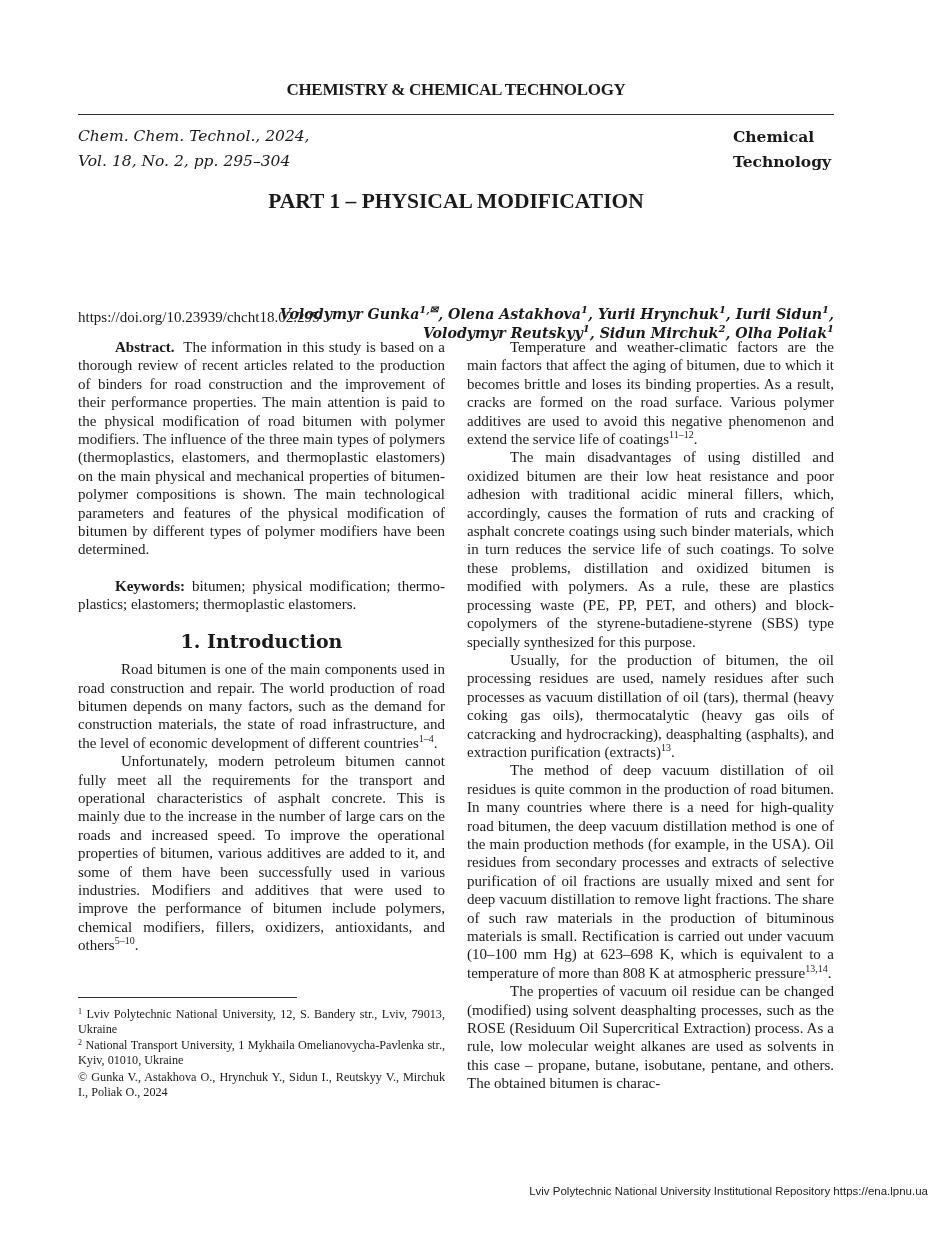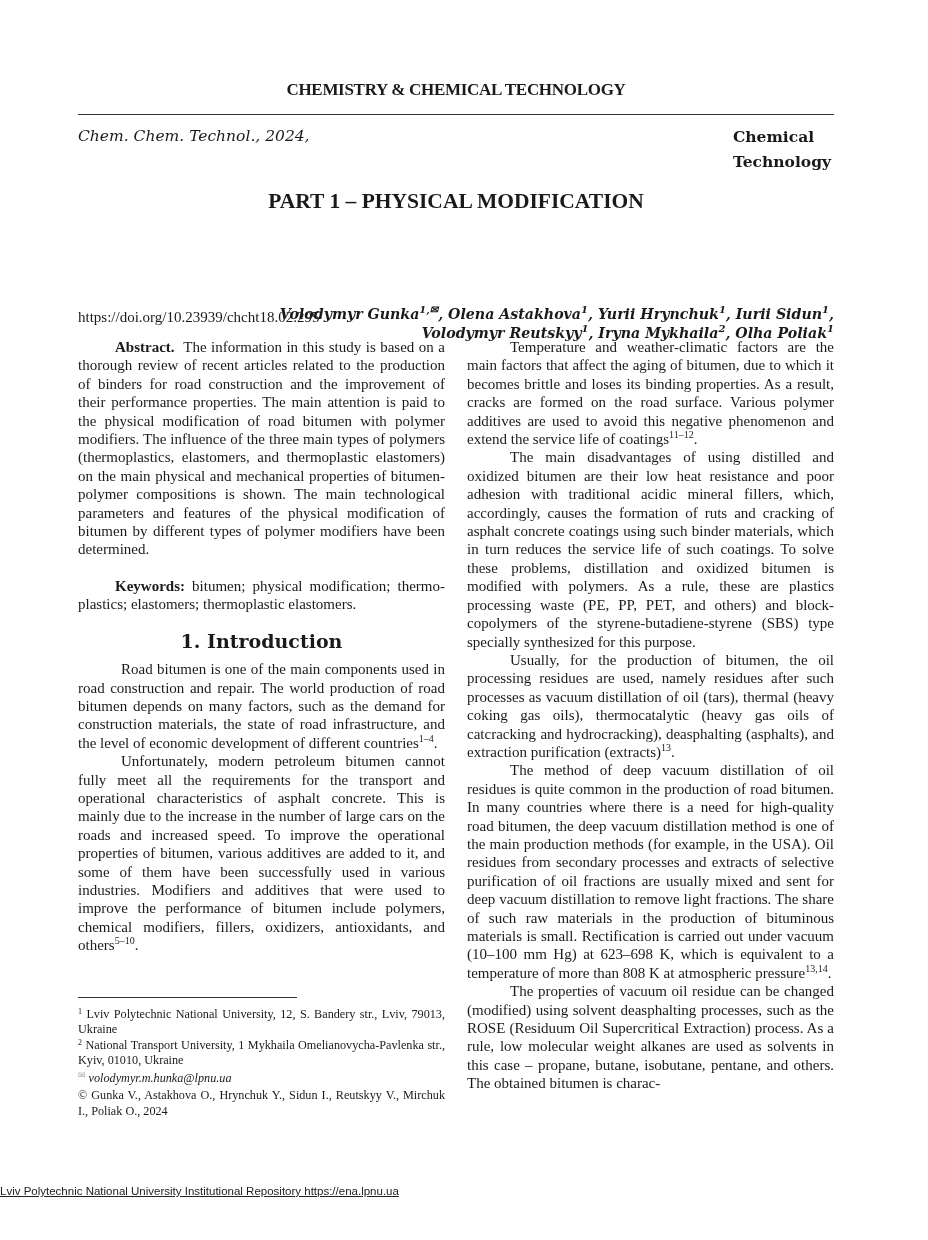--- a/index.html
+++ b/index.html
@@ -21,64 +21,64 @@
   .abstract b, .keywords b { font-weight: bold; margin-left: 37px; }
   .keywords { margin-top: 18px !important; }
   .section-heading { font-family: "DejaVu Serif", serif; font-weight: bold; font-size: 19px; margin: 18px 0 10px 0 !important; text-align: center; }
   .footnote-rule { position: absolute; top: 997px; left: 78px; width: 219px; border-top: 1.5px solid #333; }
   .footnotes { position: absolute; top: 1007px; left: 78px; width: 367px; font-size: 12.2px; line-height: 15.3px; text-align: justify; }
   .footnotes p { margin: 0; }
   .footnotes sup { font-size: 8px; line-height: 0; vertical-align: 4px; }
   .email-icon { display: inline-block; font-size: 9px; color: #999; vertical-align: 4px; }
   .email { font-style: italic; }
   .copyright { margin-top: 2px !important; }
-  .repo-footer { position: absolute; top: 1185px; left: 0; width: 928px; text-align: left; font-family: "Liberation Sans", sans-serif; font-size: 11.5px; color: #222; text-decoration: underline; }
+  .repo-footer { position: absolute; top: 1185px; left: 0; width: 928px; text-align: right; font-family: "Liberation Sans", sans-serif; font-size: 11.5px; color: #222; }
 </style>
 </head>
 <body>
 
 <div class="journal-header">CHEMISTRY &amp; CHEMICAL TECHNOLOGY</div>
 <div class="header-rule"></div>
 
 <div class="cite-left">
   <div>Chem. Chem. Technol., 2024,</div>
+  <div>Vol. 18, No. 2, pp. 295–304</div>
 </div>
 <div class="cite-right">
   <div>Chemical</div>
   <div>Technology</div>
 </div>
 
 <div class="title">
   <div>PART 1 – PHYSICAL MODIFICATION</div>
 </div>
 
 <div class="authors">
   <div>
     <span>Volodymyr Gunka</span><sup>1,✉</sup><span>, </span><span>Olena Astakhova</span><sup>1</sup><span>, </span><span>Yurii Hrynchuk</span><sup>1</sup><span>, </span><span>Iurii Sidun</span><sup>1</sup><span>,</span>
   </div>
   <div>
-    <span>Volodymyr Reutskyy</span><sup>1</sup><span>, </span><span>Iryna Mykhaila</span><sup>2</sup><span>, </span><span>Olha Poliak</span><sup>1</sup>
+    <span>Volodymyr Reutskyy</span><sup>1</sup><span>, </span><span>Sidun Mirchuk</span><sup>2</sup><span>, </span><span>Olha Poliak</span><sup>1</sup>
   </div>
 </div>
 
 <div class="doi">https://doi.org/10.23939/chcht18.02.295</div>
 
 <div class="col col-left">
   <p class="abstract"><b>Abstract.</b>&nbsp; <span>The information in this study is based on a thorough review of recent articles related to the production of binders for road construction and the improvement of their performance properties. The main attention is paid to the physical modification of road bitumen with polymer modifiers. The influence of the three main types of polymers (thermoplastics, elastomers, and thermoplastic elastomers) on the main physical and mechanical properties of bitumen-polymer compositions is shown. The main technological parameters and features of the physical modification of bitumen by different types of polymer modifiers have been determined.</span></p>
   <p class="keywords"><b>Keywords:</b> <span>bitumen; physical modification; thermo-plastics; elastomers; thermoplastic elastomers.</span></p>
   <p class="section-heading">1. Introduction</p>
   <p class="indent"><span>Road bitumen is one of the main components used in road construction and repair. The world production of road bitumen depends on many factors, such as the demand for construction materials, the state of road infrastructure, and the level of economic development of different countries</span><sup>1–4</sup><span>.</span></p>
   <p class="indent"><span>Unfortunately, modern petroleum bitumen cannot fully meet all the requirements for the transport and operational characteristics of asphalt concrete. This is mainly due to the increase in the number of large cars on the roads and increased speed. To improve the operational properties of bitumen, various additives are added to it, and some of them have been successfully used in various industries. Modifiers and additives that were used to improve the performance of bitumen include polymers, chemical modifiers, fillers, oxidizers, antioxidants, and others</span><sup>5–10</sup><span>.</span></p>
 </div>
 
 <div class="footnote-rule"></div>
 <div class="footnotes">
   <p><sup>1</sup> <span>Lviv Polytechnic National University, 12, S. Bandery str., Lviv, 79013, Ukraine</span></p>
   <p><sup>2</sup> <span>National Transport University, 1 Mykhaila Omelianovycha-Pavlenka str., Kyiv, 01010, Ukraine</span></p>
-  <p><span class="email-icon">✉</span> <span class="email">volodymyr.m.hunka@lpnu.ua</span></p>
   <p class="copyright">© Gunka V., Astakhova O., Hrynchuk Y., Sidun I., Reutskyy V., Mirchuk I., Poliak O., 2024</p>
 </div>
 
 <div class="col col-right">
   <p class="indent"><span>Temperature and weather-climatic factors are the main factors that affect the aging of bitumen, due to which it becomes brittle and loses its binding properties. As a result, cracks are formed on the road surface. Various polymer additives are used to avoid this negative phenomenon and extend the service life of coatings</span><sup>11–12</sup><span>.</span></p>
   <p class="indent"><span>The main disadvantages of using distilled and oxidized bitumen are their low heat resistance and poor adhesion with traditional acidic mineral fillers, which, accordingly, causes the formation of ruts and cracking of asphalt concrete coatings using such binder materials, which in turn reduces the service life of such coatings. To solve these problems, distillation and oxidized bitumen is modified with polymers. As a rule, these are plastics processing waste (PE, PP, PET, and others) and block-copolymers of the styrene-butadiene-styrene (SBS) type specially synthesized for this purpose.</span></p>
   <p class="indent"><span>Usually, for the production of bitumen, the oil processing residues are used, namely residues after such processes as vacuum distillation of oil (tars), thermal (heavy coking gas oils), thermocatalytic (heavy gas oils of catcracking and hydrocracking), deasphalting (asphalts), and extraction purification (extracts)</span><sup>13</sup><span>.</span></p>
   <p class="indent"><span>The method of deep vacuum distillation of oil residues is quite common in the production of road bitumen. In many countries where there is a need for high-quality road bitumen, the deep vacuum distillation method is one of the main production methods (for example, in the USA). Oil residues from secondary processes and extracts of selective purification of oil fractions are usually mixed and sent for deep vacuum distillation to remove light fractions. The share of such raw materials in the production of bituminous materials is small. Rectification is carried out under vacuum (10–100 mm Hg) at 623–698 K, which is equivalent to a temperature of more than 808 K at atmospheric pressure</span><sup>13,14</sup><span>.</span></p>
   <p class="indent"><span>The properties of vacuum oil residue can be changed (modified) using solvent deasphalting processes, such as the ROSE (Residuum Oil Supercritical Extraction) process. As a rule, low molecular weight alkanes are used as solvents in this case – propane, butane, isobutane, pentane, and others. The obtained bitumen is charac-</span></p>
 </div>

